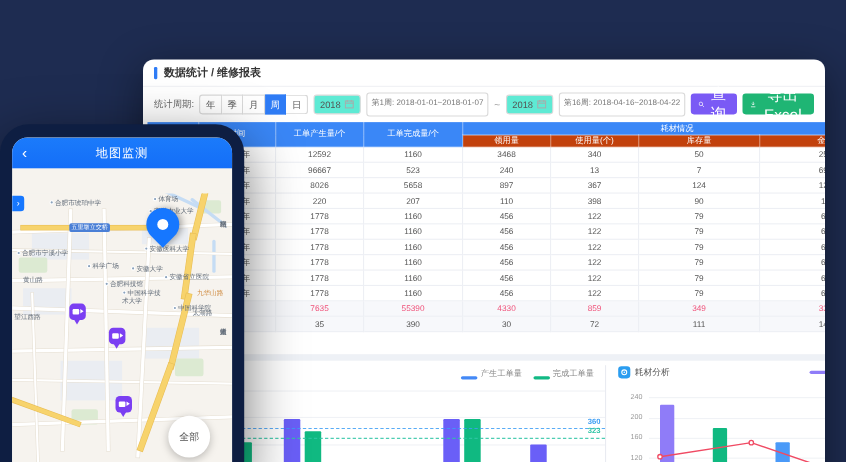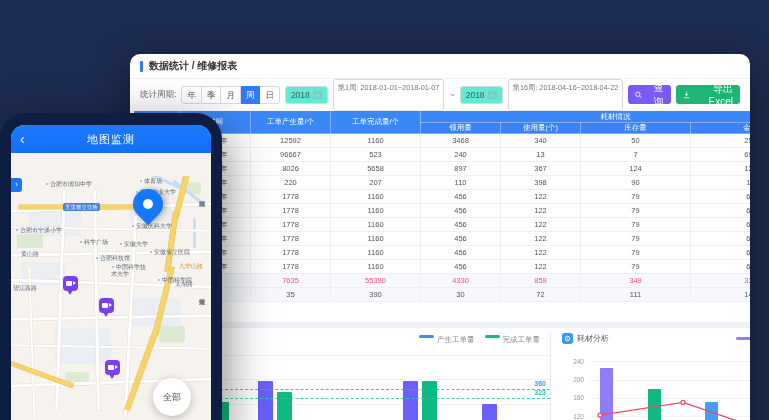--- a/index.html
+++ b/index.html
@@ -16,46 +16,46 @@
   .filters { height:31px; display:flex; align-items:center; gap:5px; padding:0 10px; }
   .flabel { font-size:8.5px; color:#666; white-space:nowrap; }
   .segs { display:flex; }
   .seg { min-width:15px; padding:0 5px; height:18px; line-height:16px; text-align:center; font-size:8.5px;
          color:#555; border:1px solid #d9d9d9; border-left:none; background:#fff; cursor:pointer; }
   .seg:first-child { border-left:1px solid #d9d9d9; border-radius:3px 0 0 3px; }
   .seg:last-child { border-radius:0 3px 3px 0; }
   .seg.active { background:#2f7cf6; border-color:#2f7cf6; color:#fff; }
   .ybox { display:flex; align-items:center; gap:3px; border:1px solid #d9d9d9; border-radius:3px; height:18px;
           padding:0 5px; font-size:8.5px; color:#555; background:#5eead4; }
-  .rbox { border:1px solid #d9d9d9; border-radius:3px; height:32px; line-height:16px; padding:0 4px;
+  .rbox { border:1px solid #d9d9d9; border-radius:3px; height:22px; line-height:16px; padding:0 4px;
           font-size:7.3px; color:#777; white-space:nowrap; background:#fff; }
   .sep { color:#999; font-size:9px; }
   .btn { display:flex; align-items:center; gap:3px; height:19px; padding:0 7px; border:none; border-radius:3px;
-         color:#fff; font-size:10px; font-family:inherit; cursor:pointer;text-align:right; }
+         color:#fff; font-size:14px; font-family:inherit; cursor:pointer; }
   .btn.query { background:#7a5af5; }
   .btn.export { background:#1fb574; }
 
   
   table.rpt { position:absolute; left:3px; top:56px; border-collapse:collapse; table-layout:fixed; width:677px; }
-  .rpt th { background:#3b82f6; color:#fff; font-weight:normal; font-size:7.5px;
+  .rpt th { background:#c2410c; color:#fff; font-weight:normal; font-size:7.5px;
             border:1px solid rgba(255,255,255,.35); height:11px; padding:0; }
   .rpt thead tr.grp th { background:#3a87f7; height:12px; }
   .rpt th[rowspan] { background:#3484f5; }
   .rpt td { font-size:7.5px; color:#555; text-align:center; border:1px solid #edeff4; height:14px; padding:0;
             background:#fff; white-space:nowrap; overflow:hidden; }
   .rpt tr.total td { background:#f7f8fb; color:#f0527a; }
   .rpt tr.avg td { background:#f7f8fb; color:#555; }
 
   
   .band { position:absolute; left:0; top:268px; width:620px; height:6px; background:#eef1f6; }
   .vdiv { position:absolute; left:420px; top:278px; width:1px; height:128px; background:#e9ebf1; }
   .chartL { position:absolute; left:90px; top:274px; width:330px; height:132px; overflow:hidden; background:#fff; }
   .chartR { position:absolute; left:430px; top:274px; width:190px; height:132px; overflow:hidden; background:#fff; }
   .legendL { position:absolute; right:10px; top:7px; display:flex; gap:10px; }
-  .litem { display:flex; align-items:flex-start; gap:3px; font-size:7.5px; color:#888; }
+  .litem { display:flex; align-items:flex-end; gap:3px; font-size:7.5px; color:#888; }
   .lline { width:15px; height:3px; border-radius:2px; }
   .gl { position:absolute; left:0; width:100%; height:1px; background:#f0f2f6; }
   .dashL { position:absolute; left:0; width:100%; height:0; border-top:1px dashed; opacity:.85; }
   .dlab { position:absolute; font-size:7px; font-weight:bold; }
   .bar { position:absolute; width:15px; border-radius:1px 1px 0 0; }
   .rbar { position:absolute; width:13px; border-radius:1px 1px 0 0; }
   .rtitle { position:absolute; left:2px; top:5px; display:flex; gap:4px; align-items:flex-start; font-size:8px; color:#555; }
   .ricon { width:11px; height:11px; border-radius:3px; background:#2b9df0; display:flex; align-items:center; justify-content:center; }
   .ytick { position:absolute; left:2px; width:22px; text-align:right; font-size:6.5px; color:#999; }
   .stub { position:absolute; top:9px; height:3px; width:16px; border-radius:2px; }

